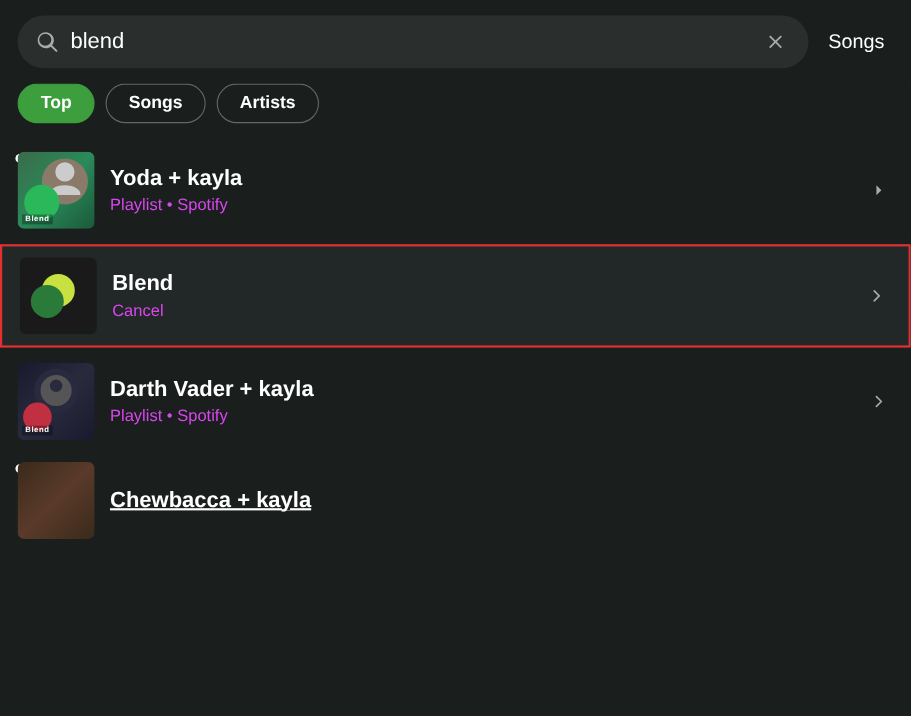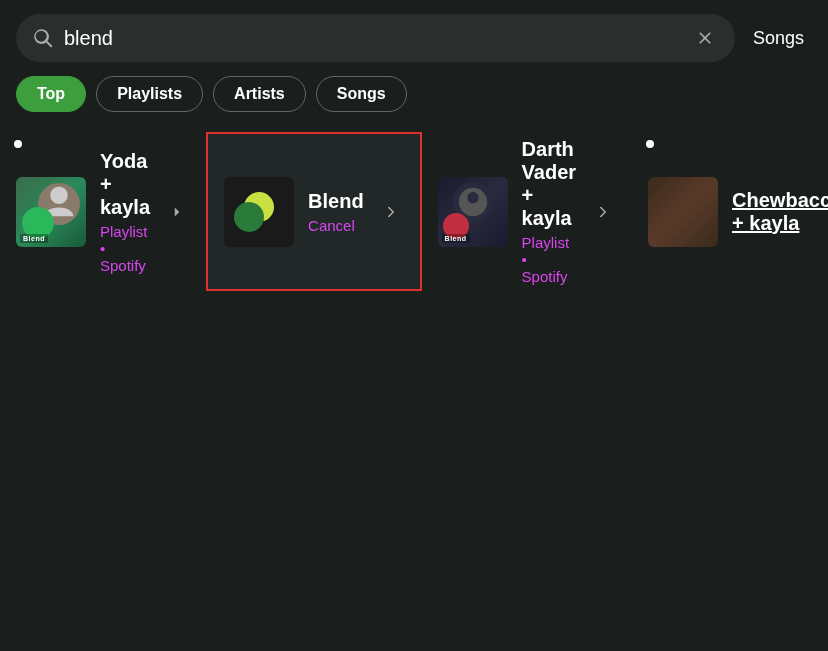--- a/index.html
+++ b/index.html
@@ -108,21 +108,21 @@
 
     .filter-tab.inactive {
       background-color: transparent;
       border-color: #666;
       color: #fff;
     }
 
     
     .result-list {
       display: flex;
-      flex-direction: row;
+      flex-direction: column;
     }
 
     .result-item {
       display: flex;
       align-items: center;
       padding: 10px 16px;
       gap: 14px;
       background-color: #1a1f1e;
       position: relative;
     }
@@ -313,27 +313,24 @@
     </button>
   </div>
   <button class="cancel-btn">Songs</button>
 </div>
 
 <div class="filter-tabs">
   <div class="filter-tab active">
     <span>Top</span>
   </div>
   <div class="filter-tab inactive">
-    <span>Playlists</span>
+    <span>Songs</span>
   </div>
   <div class="filter-tab inactive">
     <span>Artists</span>
-  </div>
-  <div class="filter-tab inactive">
-    <span>Songs</span>
   </div>
 </div>
 
 <div class="result-list">
 
   <div class="result-item" style="position:relative;">
     <span class="dot-indicator"></span>
     <div class="result-thumbnail">
       <div class="thumb-yoda-kayla">
 

